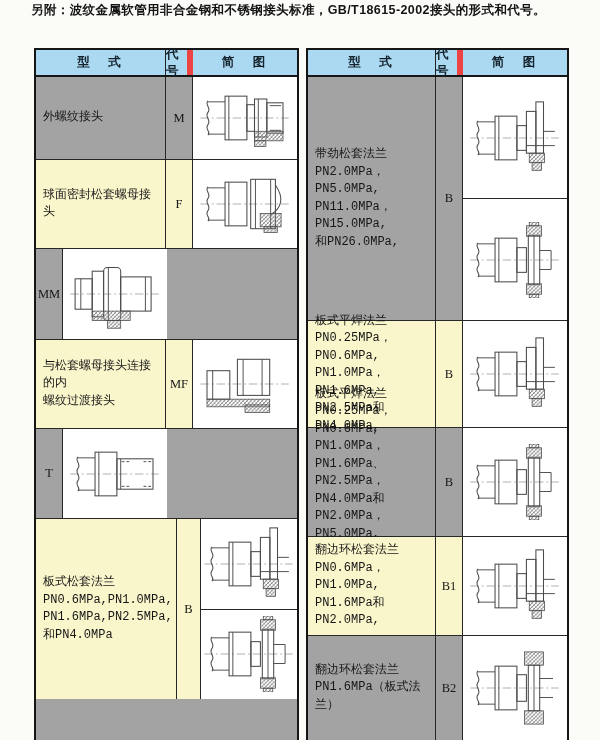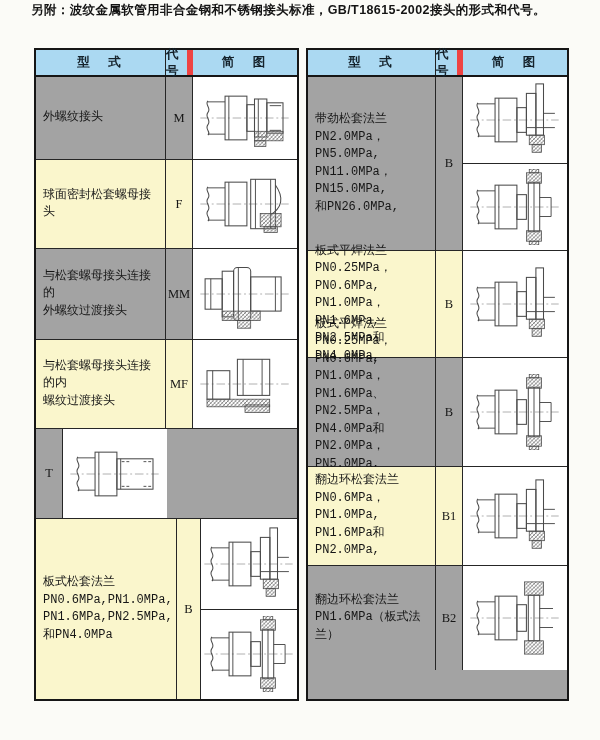--- a/index.html
+++ b/index.html
@@ -139,22 +139,20 @@
                   <path d="M80 20 q14 20 -6 32" stroke="#4a4a4a" stroke-width="1.1" fill="none"></path>
                   <rect x="64" y="50" width="22" height="14" fill="url(#hx)" stroke="#4a4a4a" stroke-width="0.8"></rect>
                   <rect x="68" y="64" width="14" height="6" fill="url(#hx)" stroke="#4a4a4a" stroke-width="0.8"></rect>
                 </svg>
               </div>
             </div>
           </div>
       </div>
 
       <div class="trow" style="height:91px">
-        <div class="td type">与松套螺母接头连接的
-外螺纹过渡接头</div>
         <div class="td code">MM</div>
         <div class="td diag">
             <div class="subdiag">
               <div class="fitting-box">
                 <svg viewBox="0 0 96 80" xmlns="http://www.w3.org/2000/svg">
                   <line x1="1" y1="40" x2="94" y2="40" stroke="#8a8a8a" stroke-width="0.7" stroke-dasharray="9 3 2 3"></line>
                   <rect x="6" y="24" width="18" height="32" stroke="#4a4a4a" stroke-width="1.1" fill="none"></rect>
                   <line x1="12" y1="24" x2="12" y2="56" stroke="#4a4a4a" stroke-width="1"></line>
                   <rect x="24" y="16" width="12" height="48" stroke="#4a4a4a" stroke-width="1.1" fill="none"></rect>
                   <rect x="36" y="12" width="18" height="56" rx="4" stroke="#4a4a4a" stroke-width="1.1" fill="none"></rect>
@@ -267,21 +265,21 @@
       </div>
     </div>
 
     <div class="ftable right">
       <div class="thead">
         <div class="th type">型　式</div>
         <div class="th code">代号</div>
         <div class="th diag">简　图</div>
       </div>
 
-      <div class="trow" style="height:174px">
+      <div class="trow" style="height:244px">
         <div class="td type">带劲松套法兰
 PN2.0MPa，PN5.0MPa,
 PN11.0MPa，PN15.0MPa,
 和PN26.0MPa,</div>
         <div class="td code">B</div>
         <div class="td diag">
           <div class="subdiag">
               <div class="fitting-box">
                 <svg viewBox="0 0 96 80" xmlns="http://www.w3.org/2000/svg">
                   <line x1="1" y1="40" x2="94" y2="40" stroke="#8a8a8a" stroke-width="0.7" stroke-dasharray="9 3 2 3"></line>

